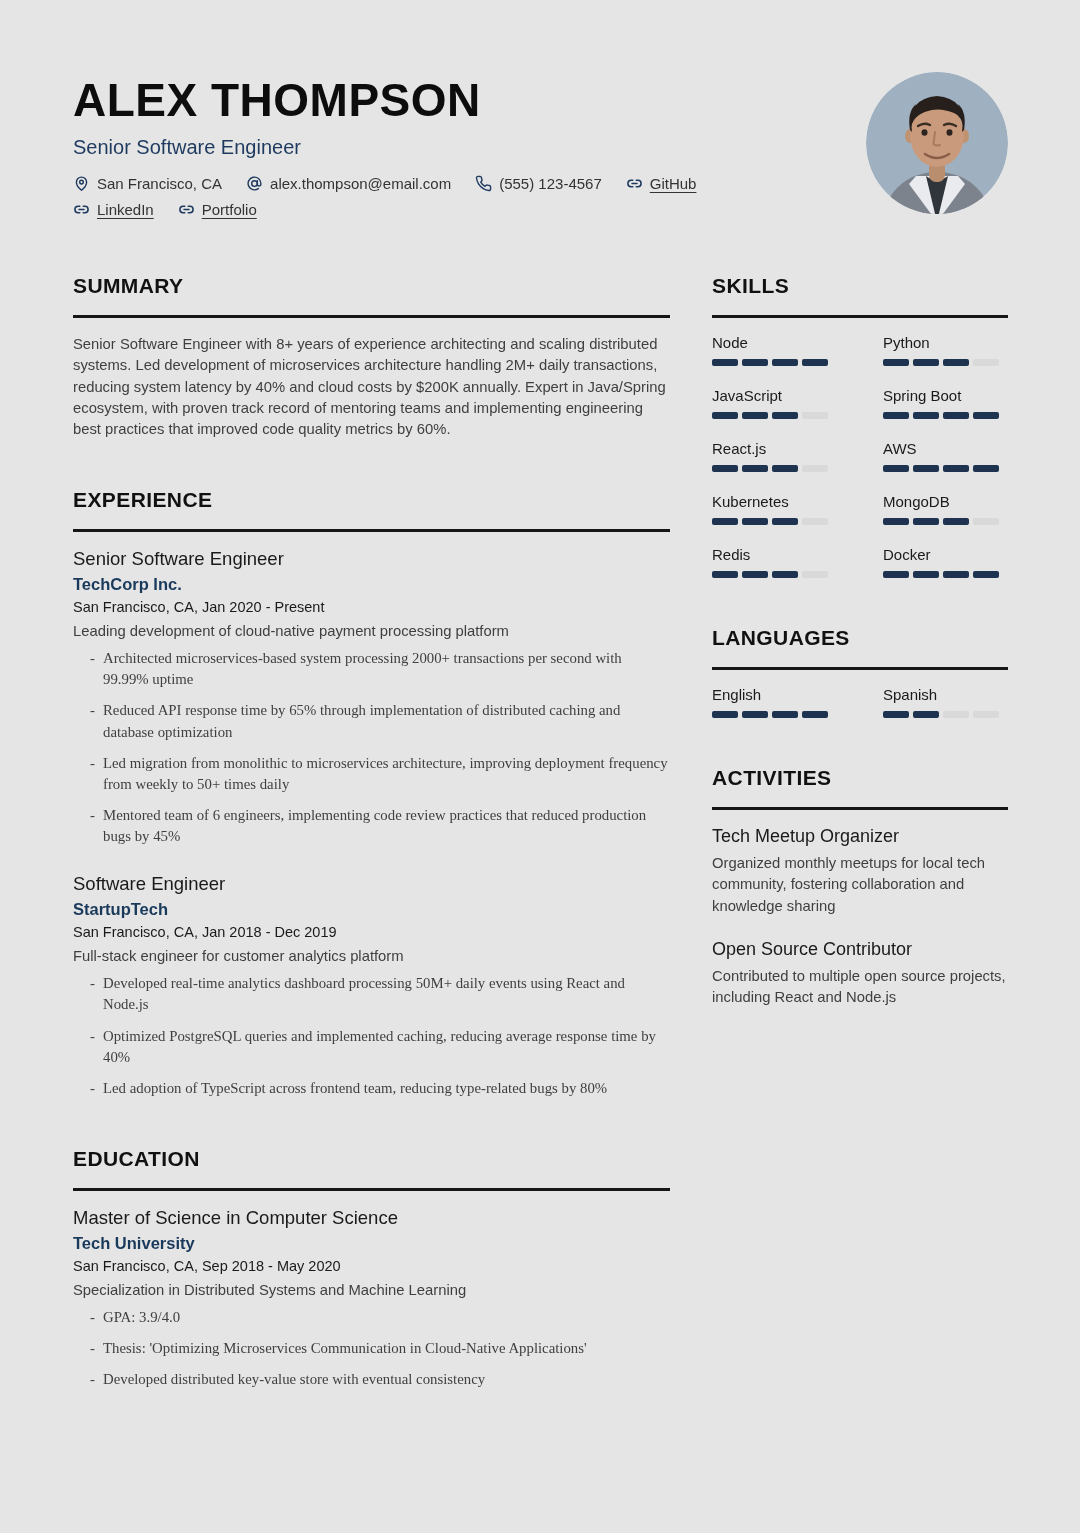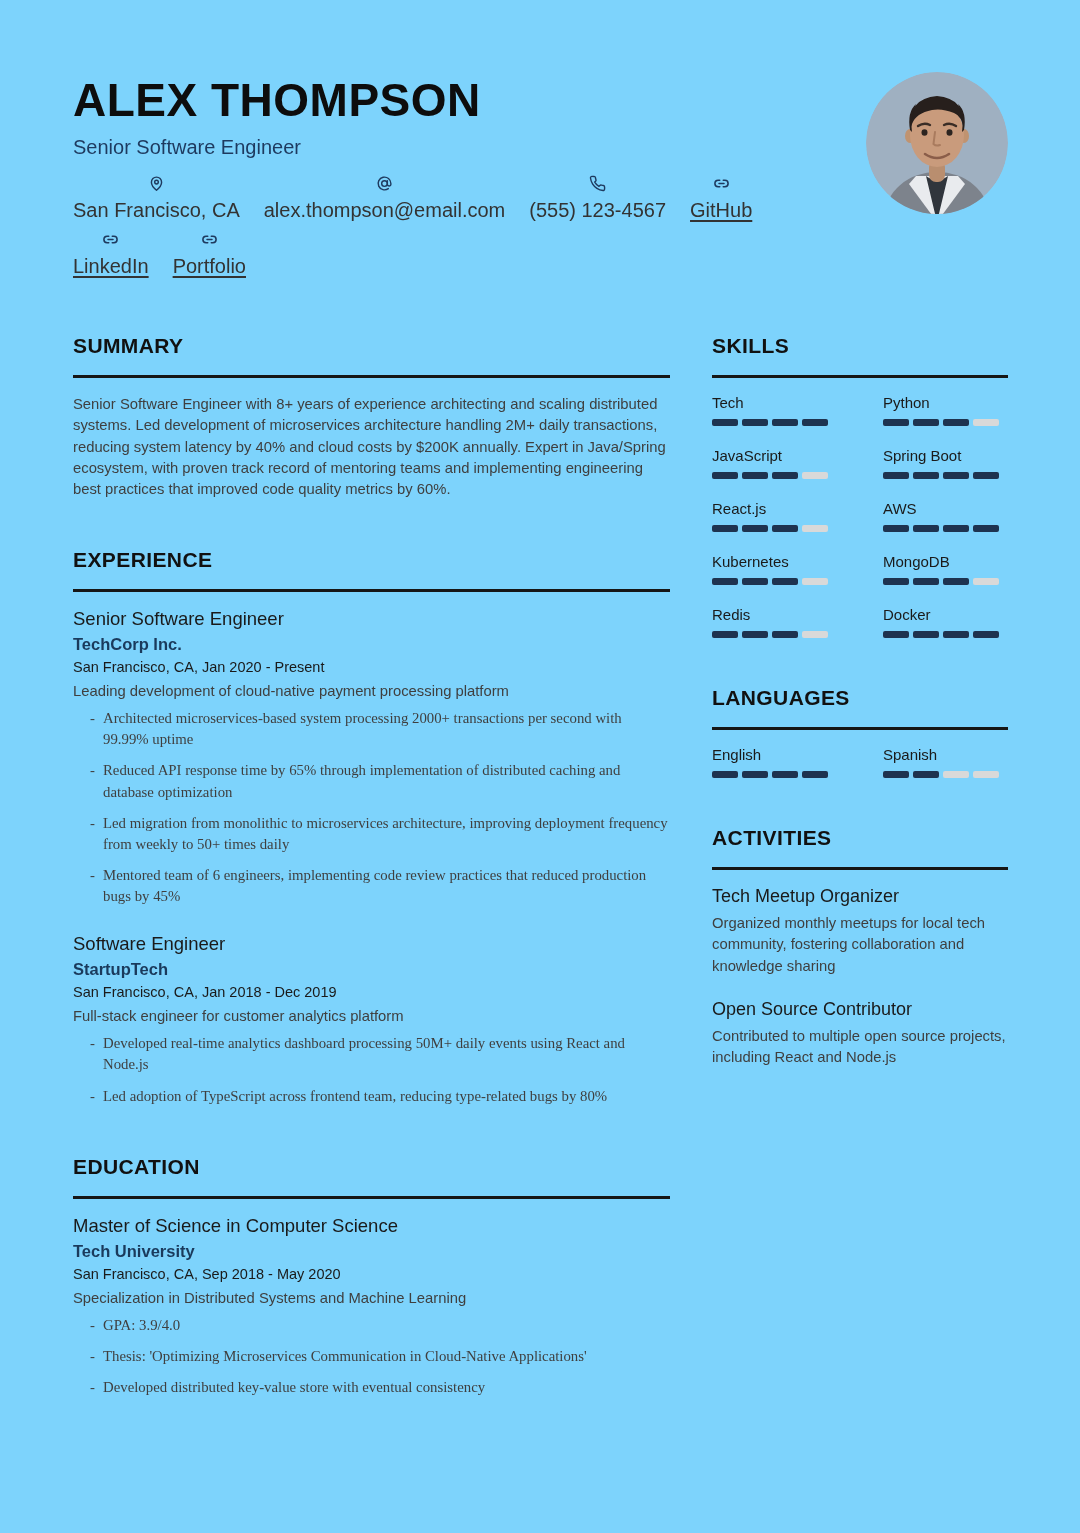--- a/index.html
+++ b/index.html
@@ -3,21 +3,21 @@
 <meta charset="utf-8">
 <style>
   * { margin: 0; padding: 0; box-sizing: border-box; }
   html, body { background: #ffffff; }
   body { font-family: "Liberation Sans", "DejaVu Sans", sans-serif; }
   .page {
     position: relative;
     width: 1080px;
     height: 1533px;
     margin: 0 auto;
-    background: #7dd3fc;
+    background: #e5e5e5;
     overflow: hidden;
     padding: 62px 72px 0 73px;
     color: #1a1a1a;
   }
 
   
   .header { display: flex; justify-content: space-between; align-items: flex-start; }
   .header-left { max-width: 760px; }
   .name {
     font-size: 46px;
@@ -36,26 +36,24 @@
   .contact-rows {
     display: flex;
     flex-wrap: wrap;
     column-gap: 24px;
     row-gap: 9px;
     margin-top: 16px;
     max-width: 700px;
   }
   .contact-item {
     display: inline-flex;
-    align-items: center;
     gap: 7px;
-    font-size: 20px;
+    font-size: 15px;
     color: #333333;
     text-decoration: none;
-    flex-direction: column;
   }
   .contact-item.is-link .contact-text { text-decoration: underline; text-underline-offset: 3px; cursor: pointer; }
   .contact-item .cicon { width: 17px; height: 17px; display: inline-flex; flex: 0 0 auto; }
   .contact-item .cicon svg { width: 100%; height: 100%; }
 
   .avatar-wrap {
     width: 142px;
     height: 142px;
     border-radius: 50%;
     overflow: hidden;
@@ -247,20 +245,21 @@
                 <li>Mentored team of 6 engineers, implementing code review practices that reduced production bugs by 45%</li>
               </ul>
             </div>
             <div class="entry">
               <div class="entry-title">Software Engineer</div>
               <div class="entry-company">StartupTech</div>
               <div class="entry-meta">San Francisco, CA, Jan 2018 - Dec 2019</div>
               <div class="entry-desc">Full-stack engineer for customer analytics platform</div>
               <ul class="bullets">
                 <li>Developed real-time analytics dashboard processing 50M+ daily events using React and Node.js</li>
+                <li>Optimized PostgreSQL queries and implemented caching, reducing average response time by 40%</li>
                 <li>Led adoption of TypeScript across frontend team, reducing type-related bugs by 80%</li>
               </ul>
             </div>
           </div>
       </div>
 
       <div class="section">
         <div class="section-title">EDUCATION</div>
         <div class="section-body" id="education-entries">
             <div class="entry">
@@ -279,21 +278,21 @@
 
     </div>
 
     <div class="col-right">
 
       <div class="section">
         <div class="section-title">SKILLS</div>
         <div class="section-body">
           <div class="skill-grid" id="skills-grid">
               <div>
-                <div class="skill-name">Tech</div>
+                <div class="skill-name">Node</div>
                 <div class="skill-bar">
                   <span class="skill-seg filled"></span>
                   <span class="skill-seg filled"></span>
                   <span class="skill-seg filled"></span>
                   <span class="skill-seg filled"></span>
                 </div>
               </div>
               <div>
                 <div class="skill-name">Python</div>
                 <div class="skill-bar">

